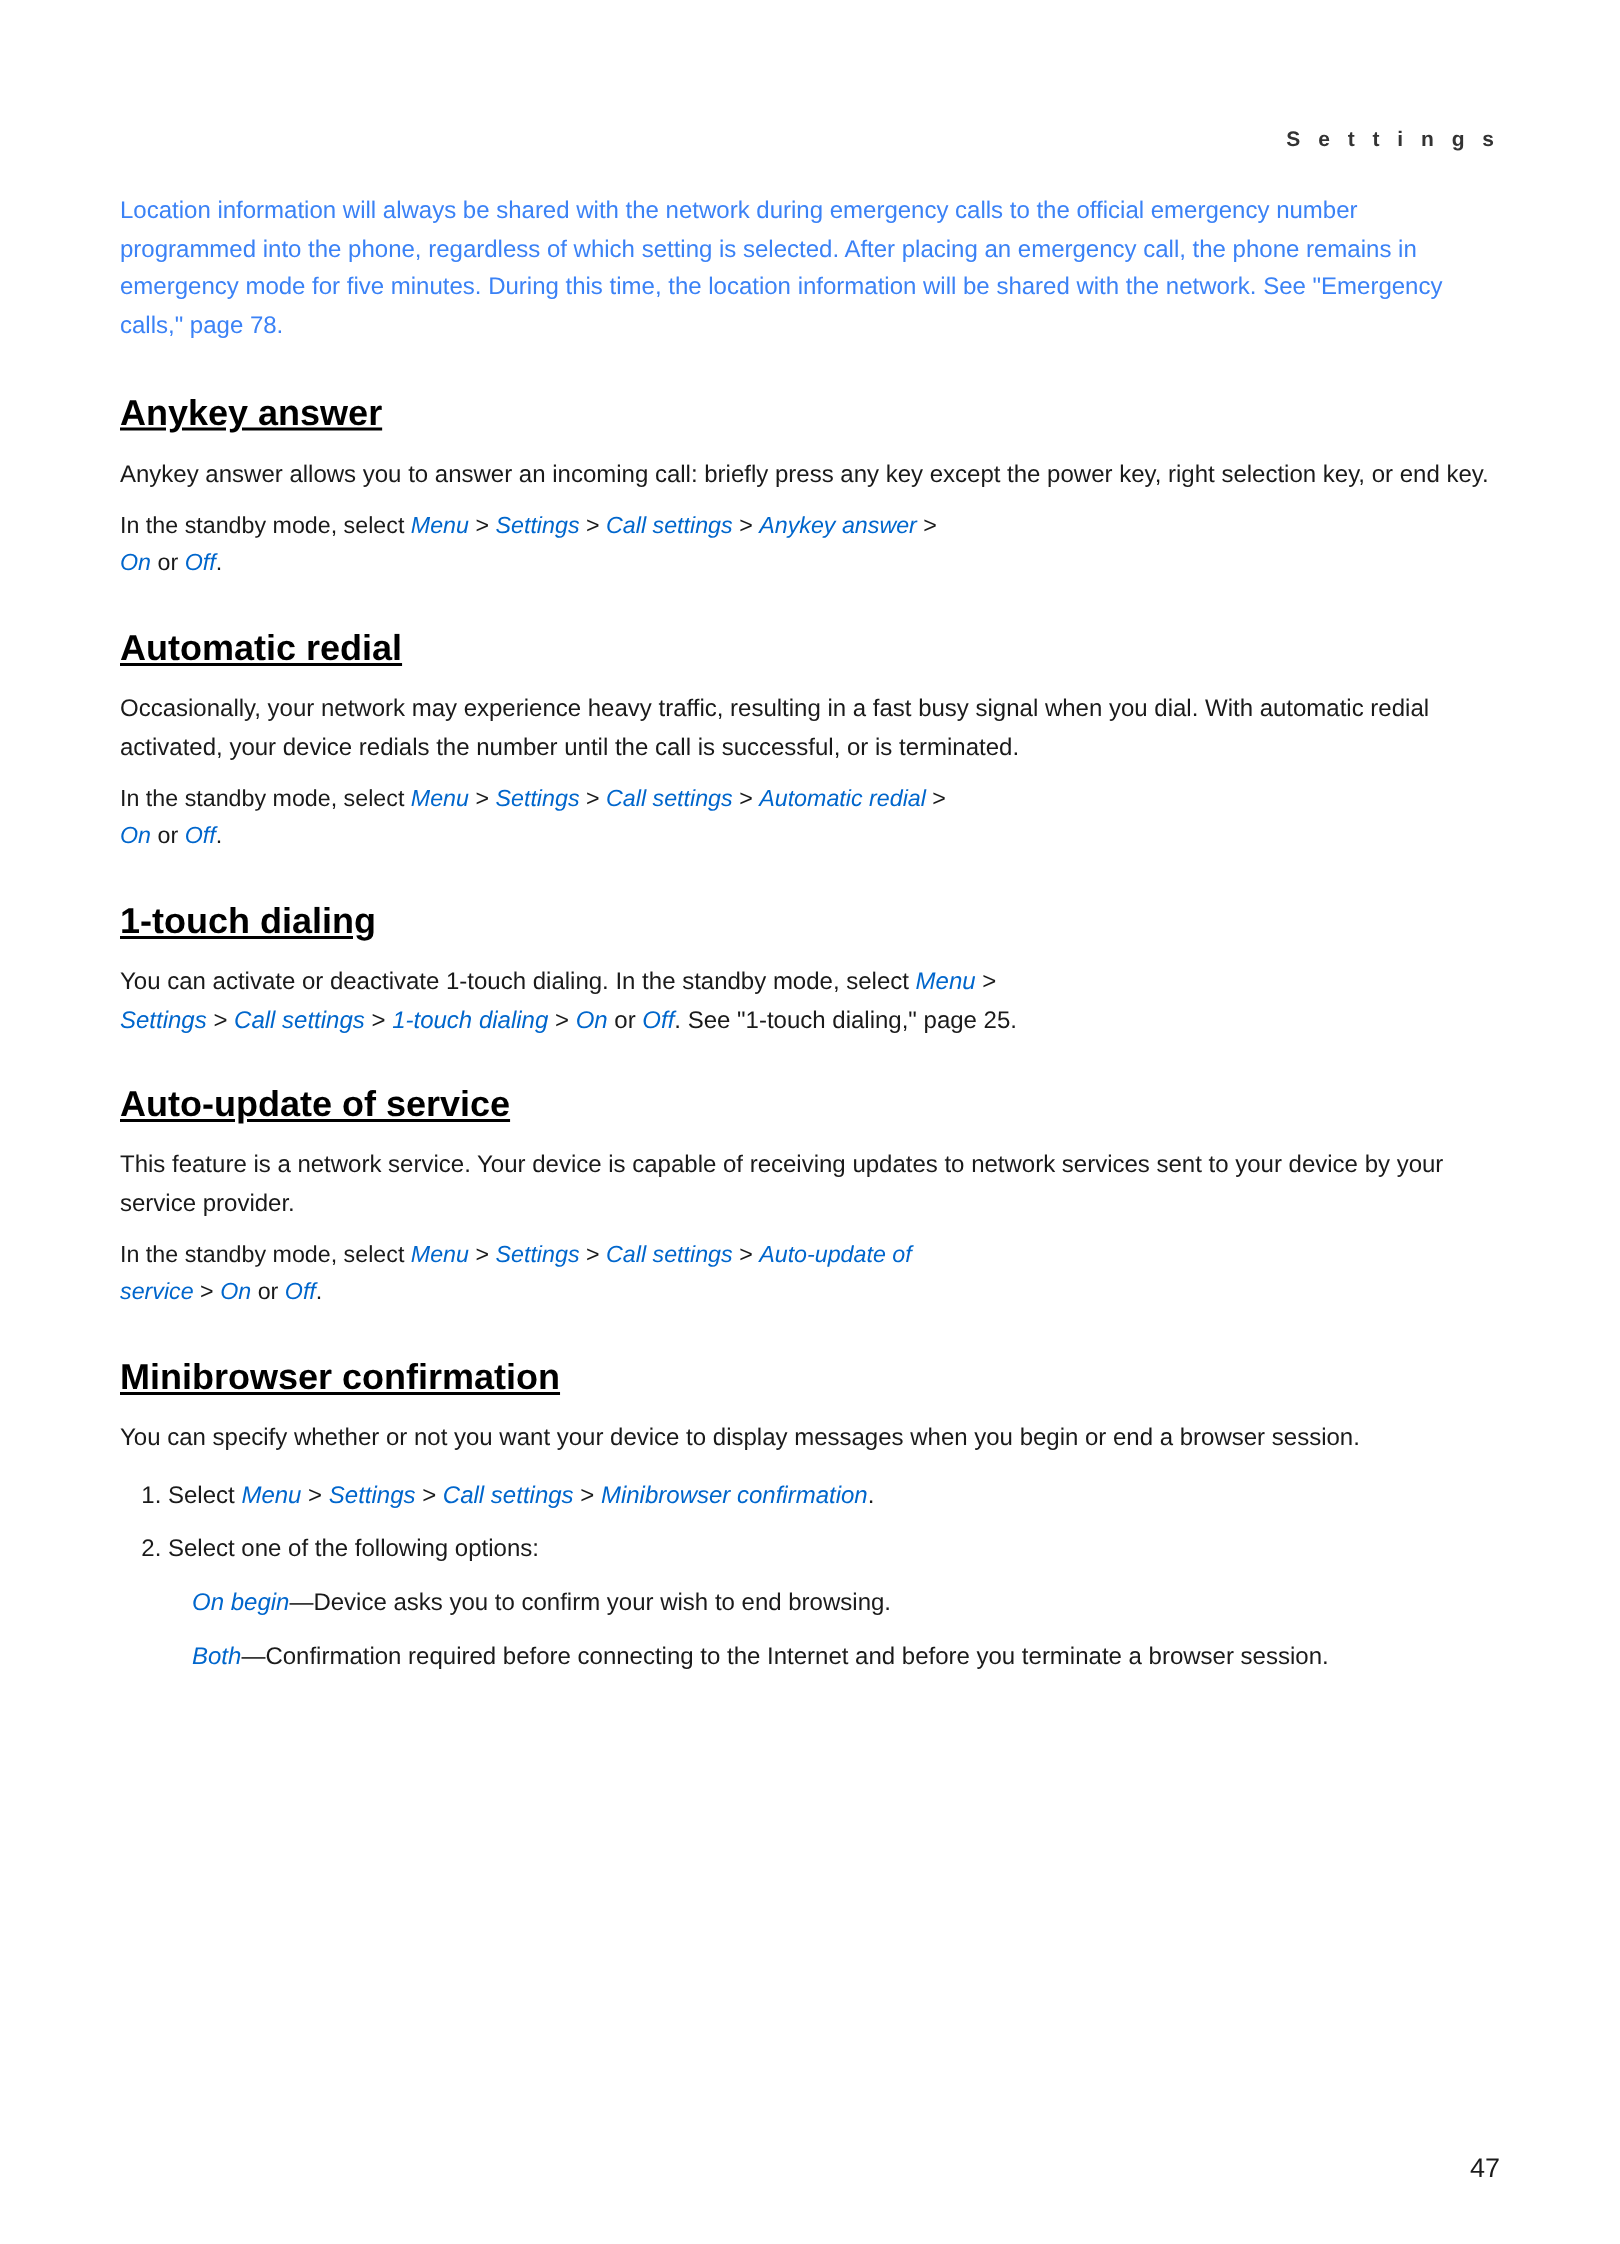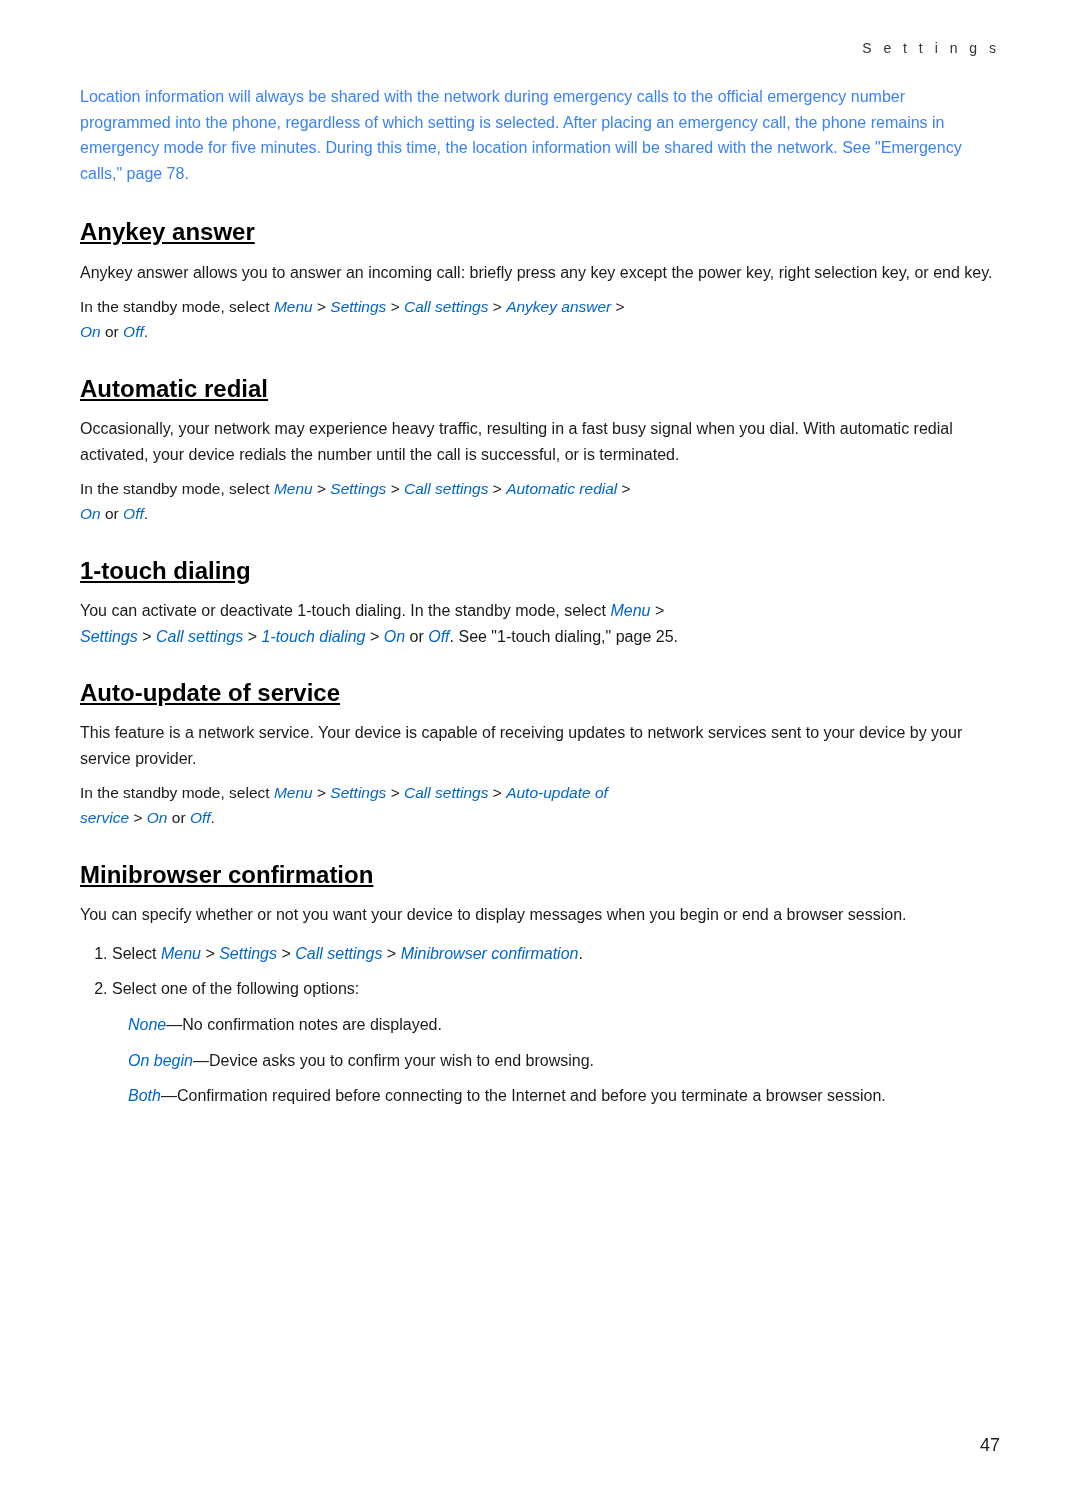--- a/index.html
+++ b/index.html
@@ -22,21 +22,22 @@
       padding: 40px 80px 60px 80px;
       max-width: 1080px;
     }
 
     .page-header {
       text-align: right;
       font-size: 14px;
       letter-spacing: 4px;
       color: #333;
       margin-bottom: 28px;
-      font-weight: normal;
+      font-weight: bold;
+      margin-top: 44px;
     }
 
     .intro-paragraph {
       font-size: 16px;
       line-height: 1.6;
       color: #3b82f6;
       margin-bottom: 30px;
     }
 
     .section {
@@ -154,23 +155,20 @@
 
     <ol class="ordered-list">
       <li>
         Select <a class="nav-link">Menu</a> &gt; <a class="nav-link">Settings</a> &gt; <a class="nav-link">Call settings</a> &gt; <a class="nav-link">Minibrowser confirmation</a>.
       </li>
       <li>
         Select one of the following options:
 
         <ul class="sub-list">
           <li>
-            <a class="nav-link">None</a><span>—No confirmation notes are displayed.</span>
-          </li>
-          <li>
             <a class="nav-link">On begin</a><span>—Device asks you to confirm your wish to end browsing.</span>
           </li>
           <li>
             <a class="nav-link">Both</a><span>—Confirmation required before connecting to the Internet and before you terminate a browser session.</span>
           </li>
         </ul>
       </li>
     </ol>
   </div>
 

